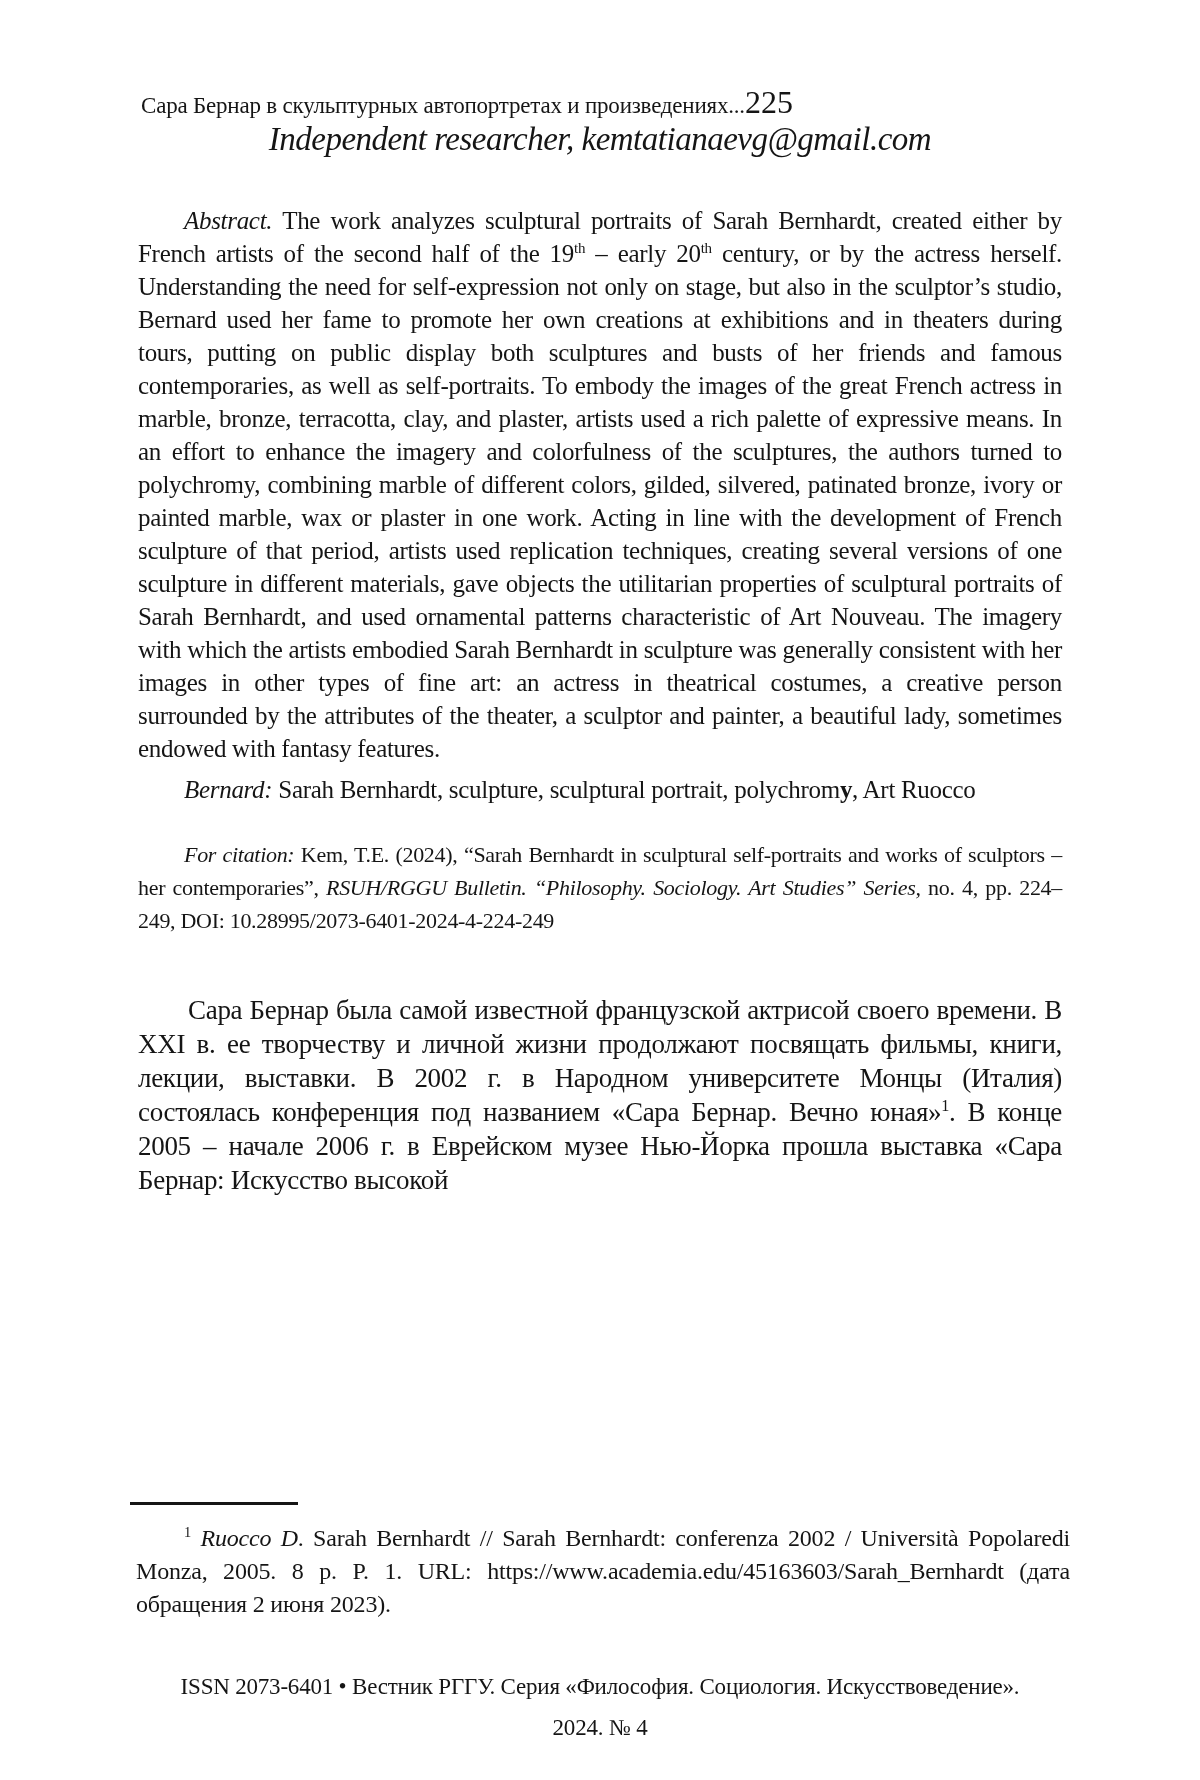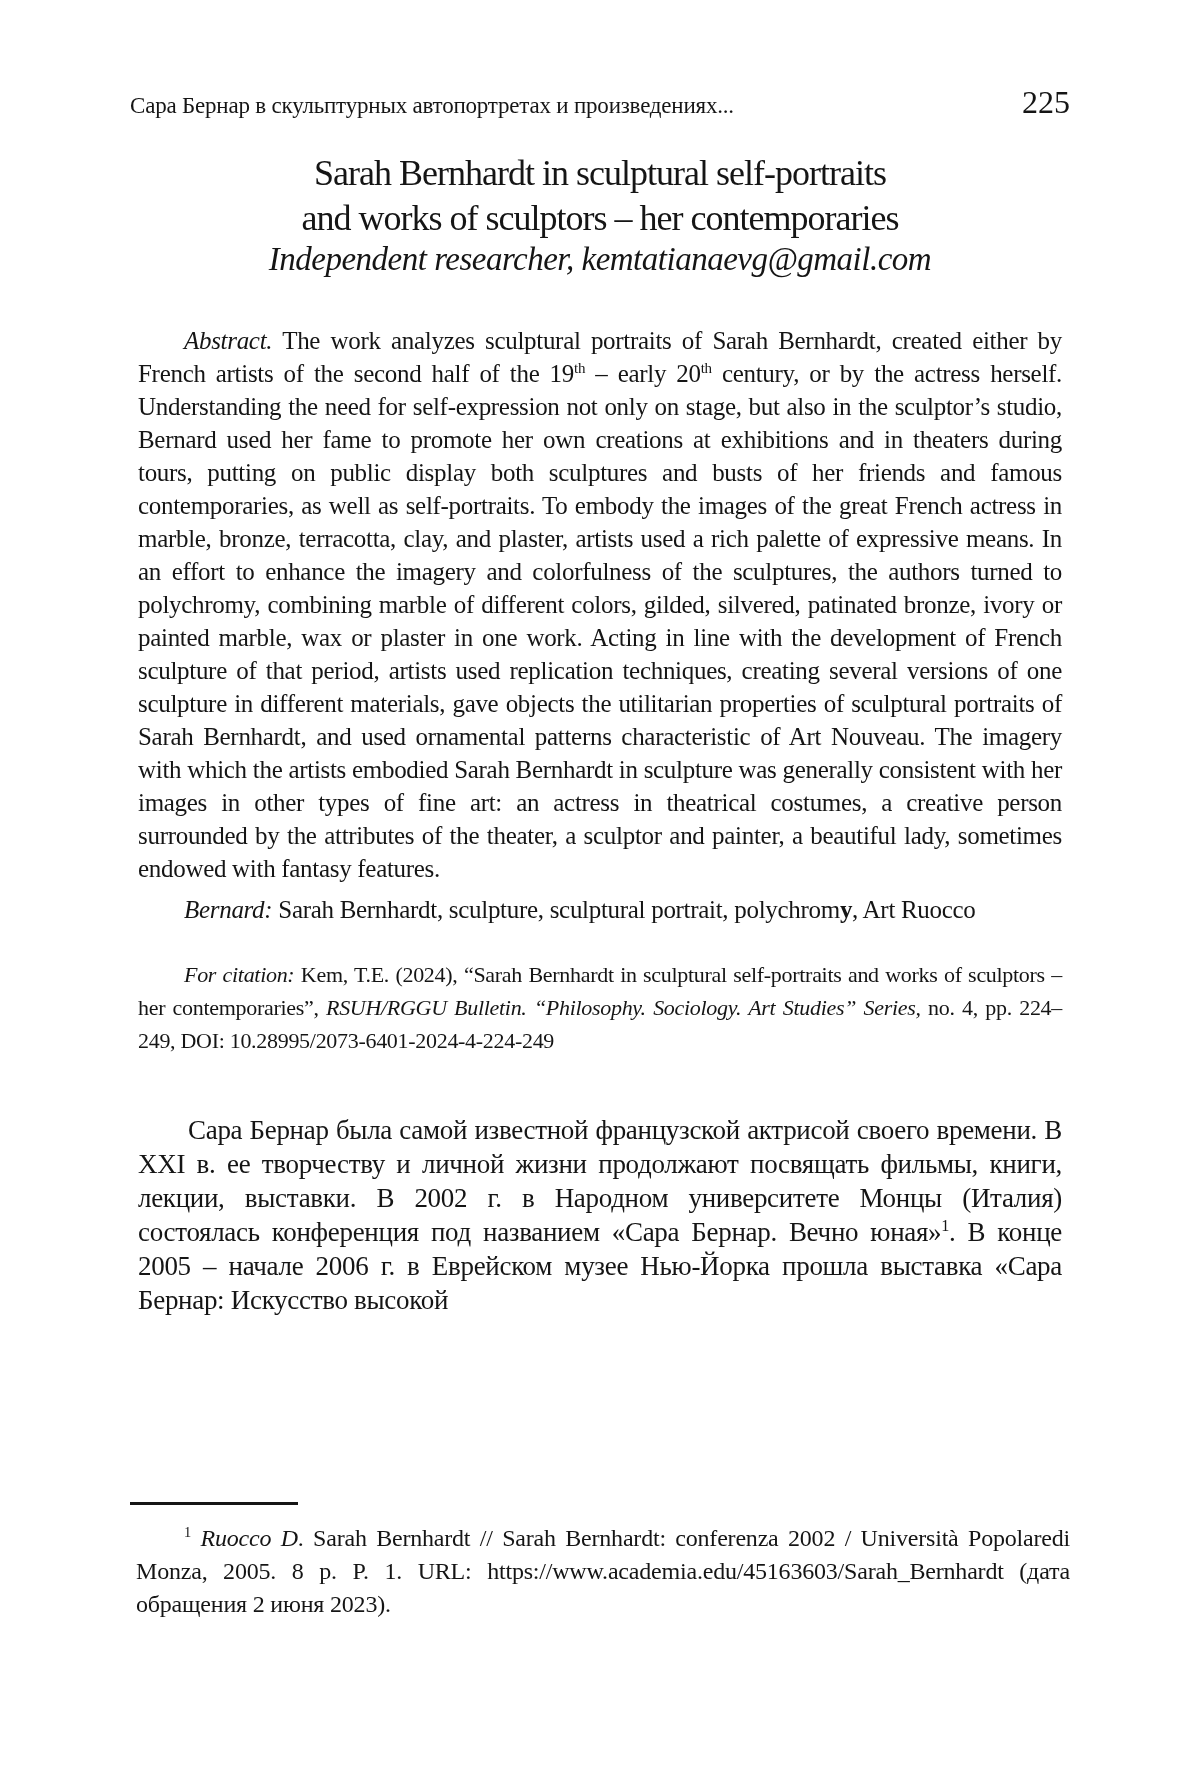--- a/index.html
+++ b/index.html
@@ -7,21 +7,21 @@
     position:relative;
     width:1200px;height:1780px;
     box-sizing:border-box;
     padding:84px 130px 0 130px;
     background:#ffffff;
     color:#151515;
     font-family:"Liberation Serif","DejaVu Serif",serif;
     overflow:hidden;
   }
   .running-head{
-    display:flex;justify-content:space-between;align-items:baseline;
+    display:flex;align-items:baseline;margin-left:11px;
   }
   .rh-text{font-size:23px;letter-spacing:-0.2px;}
   .rh-num{font-size:32px;}
   .title{
     margin:30px 0 0 0;font-weight:400;
     text-align:center;font-size:36px;line-height:45px;letter-spacing:-1px;
   }
   .title-line{display:block;}
   .author{margin-top:24px;text-align:center;font-size:31px;letter-spacing:-0.5px;}
   .affiliation{margin-top:0;text-align:center;font-size:33px;font-style:italic;letter-spacing:-0.5px;}
@@ -52,33 +52,33 @@
 </head>
 <body>
 
 <div class="page">
 
   <header class="running-head">
     <span class="rh-text">Сара Бернар в скульптурных автопортретах и произведениях...</span>
     <span class="rh-num">225</span>
   </header>
 
-  <h1 class="title">
-      <span class="title-line">Sarah Bernhardt in sculptural self-portraits</span>
-      <span class="title-line">and works of sculptors – her contemporaries</span>
-    </h1>
 
   <div class="affiliation">Independent researcher, kemtatianaevg@gmail.com</div>
 
   <p class="para abstract"><span class="italic">Abstract.</span><span> The work analyzes sculptural portraits of Sarah Bernhardt, created either by French artists of the second half of the 19</span><sup>th</sup><span> – early 20</span><sup>th</sup><span> century, or by the actress herself. Understanding the need for self-expression not only on stage, but also in the sculptor’s studio, Bernard used her fame to promote her own creations at exhibitions and in theaters during tours, putting on public display both sculptures and busts of her friends and famous contemporaries, as well as self-portraits. To embody the images of the great French actress in marble, bronze, terracotta, clay, and plaster, artists used a rich palette of expressive means. In an effort to enhance the imagery and colorfulness of the sculptures, the authors turned to polychromy, combining marble of different colors, gilded, silvered, patinated bronze, ivory or painted marble, wax or plaster in one work. Acting in line with the development of French sculpture of that period, artists used replication techniques, creating several versions of one sculpture in different materials, gave objects the utilitarian properties of sculptural portraits of Sarah Bernhardt, and used ornamental patterns characteristic of Art Nouveau. The imagery with which the artists embodied Sarah Bernhardt in sculpture was generally consistent with her images in other types of fine art: an actress in theatrical costumes, a creative person surrounded by the attributes of the theater, a sculptor and painter, a beautiful lady, sometimes endowed with fantasy features.</span></p>
 
   <p class="para keywords"><span class="italic">Bernard:</span><span> Sarah Bernhardt, sculpture, sculptural portrait, polychrom</span><b>y</b><span>, Art Ruocco</span></p>
 
   <p class="para citation"><span class="italic">For citation:</span><span> Kem, T.E. (2024), “Sarah Bernhardt in sculptural self-portraits and works of sculptors – her contemporaries”, </span><span class="italic">RSUH/RGGU Bulletin. “Philosophy. Sociology. Art Studies” Series,</span><span> no. 4, pp. 224–249, DOI: 10.28995/2073-6401-2024-4-224-249</span></p>
 
   <p class="para body-ru"><span>Сара Бернар была самой известной французской актрисой своего времени. В XXI в. ее творчеству и личной жизни продолжают посвящать фильмы, книги, лекции, выставки. В 2002 г. в Народном университете Монцы (Италия) состоялась конференция под названием «Сара Бернар. Вечно юная»</span><sup>1</sup><span>. В конце 2005 – начале 2006 г. в Еврейском музее Нью-Йорка прошла выставка «Сара Бернар: Искусство высокой</span></p>
 
   <div class="footnote-sep"></div>
 
   <p class="footnote"><sup>1</sup><span class="italic"> Ruocco D</span><span>. Sarah Bernhardt // Sarah Bernhardt: conferenza 2002 / Università Popolaredi Monza, 2005. 8 p. P. 1. URL: https://www.academia.edu/45163603/Sarah_Bernhardt (дата обращения 2 июня 2023).</span></p>
 
+  <footer class="page-footer">
+    <div>ISSN 2073-6401 • Вестник РГГУ.  Серия «Философия. Социология. Искусствоведение».</div>
+    <div>2024. № 4</div>
+  </footer>
 
 </div>
 
 </body></html>

